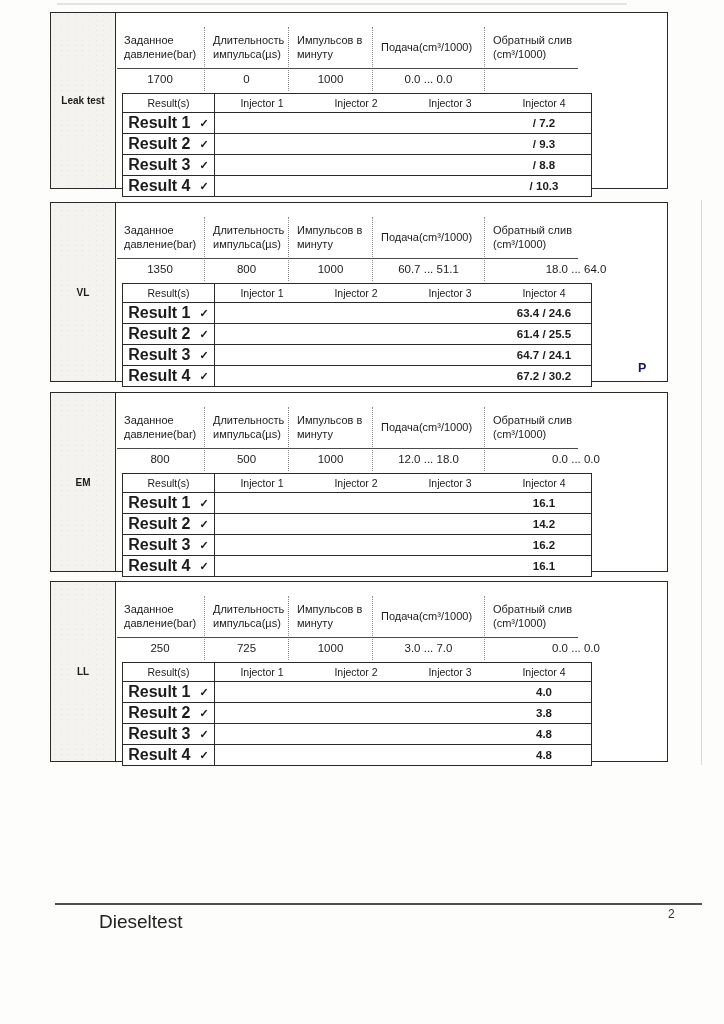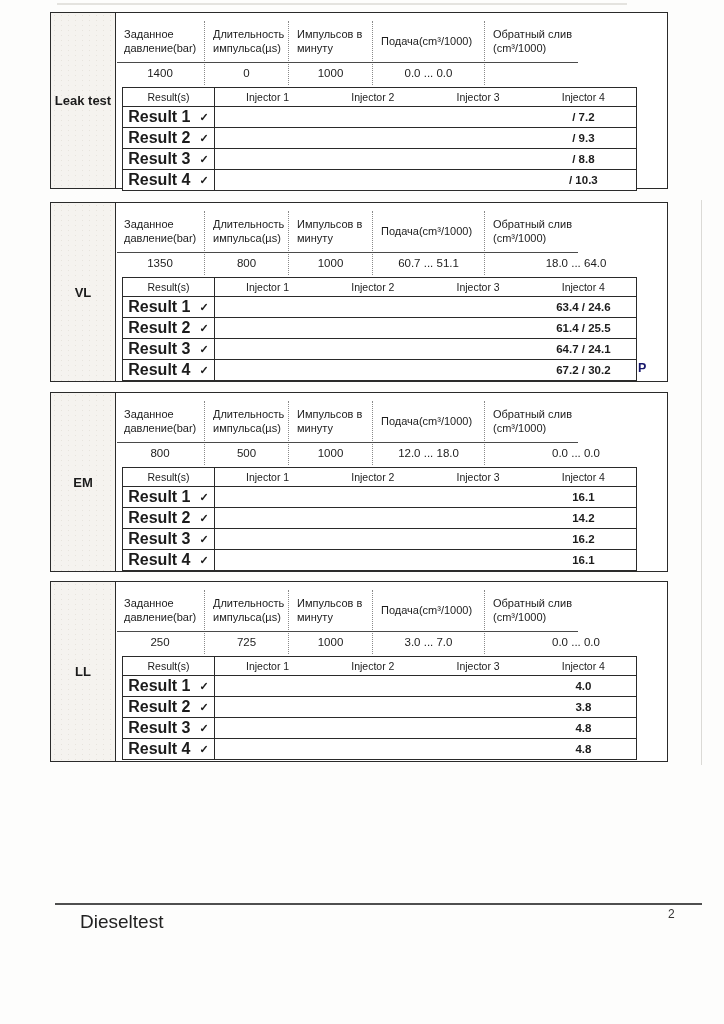--- a/index.html
+++ b/index.html
@@ -30,32 +30,32 @@
   .s3{top:392px;height:180px;}
   .s4{top:581px;height:181px;}
 
   .label-cell{
     width:64px;flex:0 0 64px;
     border-right:1.6px solid #2a2a2a;
     background-color:#f5f3ef;
     background-image:radial-gradient(#e7e4dd 0.5px, rgba(0,0,0,0) 0.9px);
     background-size:7px 5px;
     display:flex;align-items:center;justify-content:center;
-    font-size:13px;font-weight:bold;
+    font-size:10px;font-weight:bold;
     text-align:center;
   }
 
   .content{flex:1;position:relative;padding-top:2px;}
 
   
   .param-grid{
     position:relative;
     display:grid;
     grid-template-columns:88px 84px 84px 112px 1fr;
-    margin-top:6px;
+    margin-top:12px;
   }
   .param-col + .param-col{border-left:1px dotted #8a8a8a;}
   .ph{
     height:40px;
     display:flex;align-items:center;
     padding:0 4px 0 8px;
     font-size:11px;line-height:1.28;
     white-space:pre-line;
     box-sizing:border-box;
   }
@@ -65,21 +65,21 @@
     font-size:11.5px;
   }
   .h-rule{
     position:absolute;left:1px;top:41px;width:461px;height:1.4px;
     background:#4a4a4a;
   }
 
   
   .results-table{
     margin:2px 0 0 6px;
-    width:515px;
+    width:470px;
     border:1.6px solid #2a2a2a;
     box-sizing:border-box;
     background:#fff;
   }
   .r-row{display:grid;grid-template-columns:92px 1fr 1fr 1fr 1fr;}
   .r-row + .r-row{border-top:1.5px solid #2a2a2a;}
   .r-cell{display:flex;align-items:center;justify-content:center;overflow:hidden;}
   .r-cell.first{border-right:1.5px solid #2a2a2a;}
   .r-head .r-cell{height:18px;font-size:10.5px;}
   .r-data .r-cell{height:20px;}
@@ -88,38 +88,38 @@
   .val{font-weight:bold;font-size:11.5px;}
 
   
   .p-mark{
     position:absolute;left:522px;top:158px;
     color:#16166b;font-weight:bold;font-size:12.5px;
   }
 
   
   .footer-rule{position:absolute;left:55px;top:903px;width:647px;height:1.5px;background:#4f4f4f;}
-  .footer-brand{position:absolute;left:80px;top:911px;font-size:19px;color:#222;}
+  .footer-brand{position:absolute;left:99px;top:911px;font-size:19px;color:#222;}
   .page-num{position:absolute;left:668px;top:907px;font-size:12px;color:#333;}
 </style>
 </head>
 <body>
 
 <div class="page">
   <div class="artifact-top"></div>
   <div class="artifact-right"></div>
 
   <div class="section s1">
     <div class="label-cell">Leak test</div>
     <div class="content">
       <div class="param-grid">
         <div class="param-col">
           <div class="ph">Заданное
 давление(bar)</div>
-          <div class="pv">1400</div>
+          <div class="pv">1700</div>
         </div>
         <div class="param-col">
           <div class="ph">Длительность
 импульса(µs)</div>
           <div class="pv">0</div>
         </div>
         <div class="param-col">
           <div class="ph">Импульсов в
 минуту</div>
           <div class="pv">1000</div>

